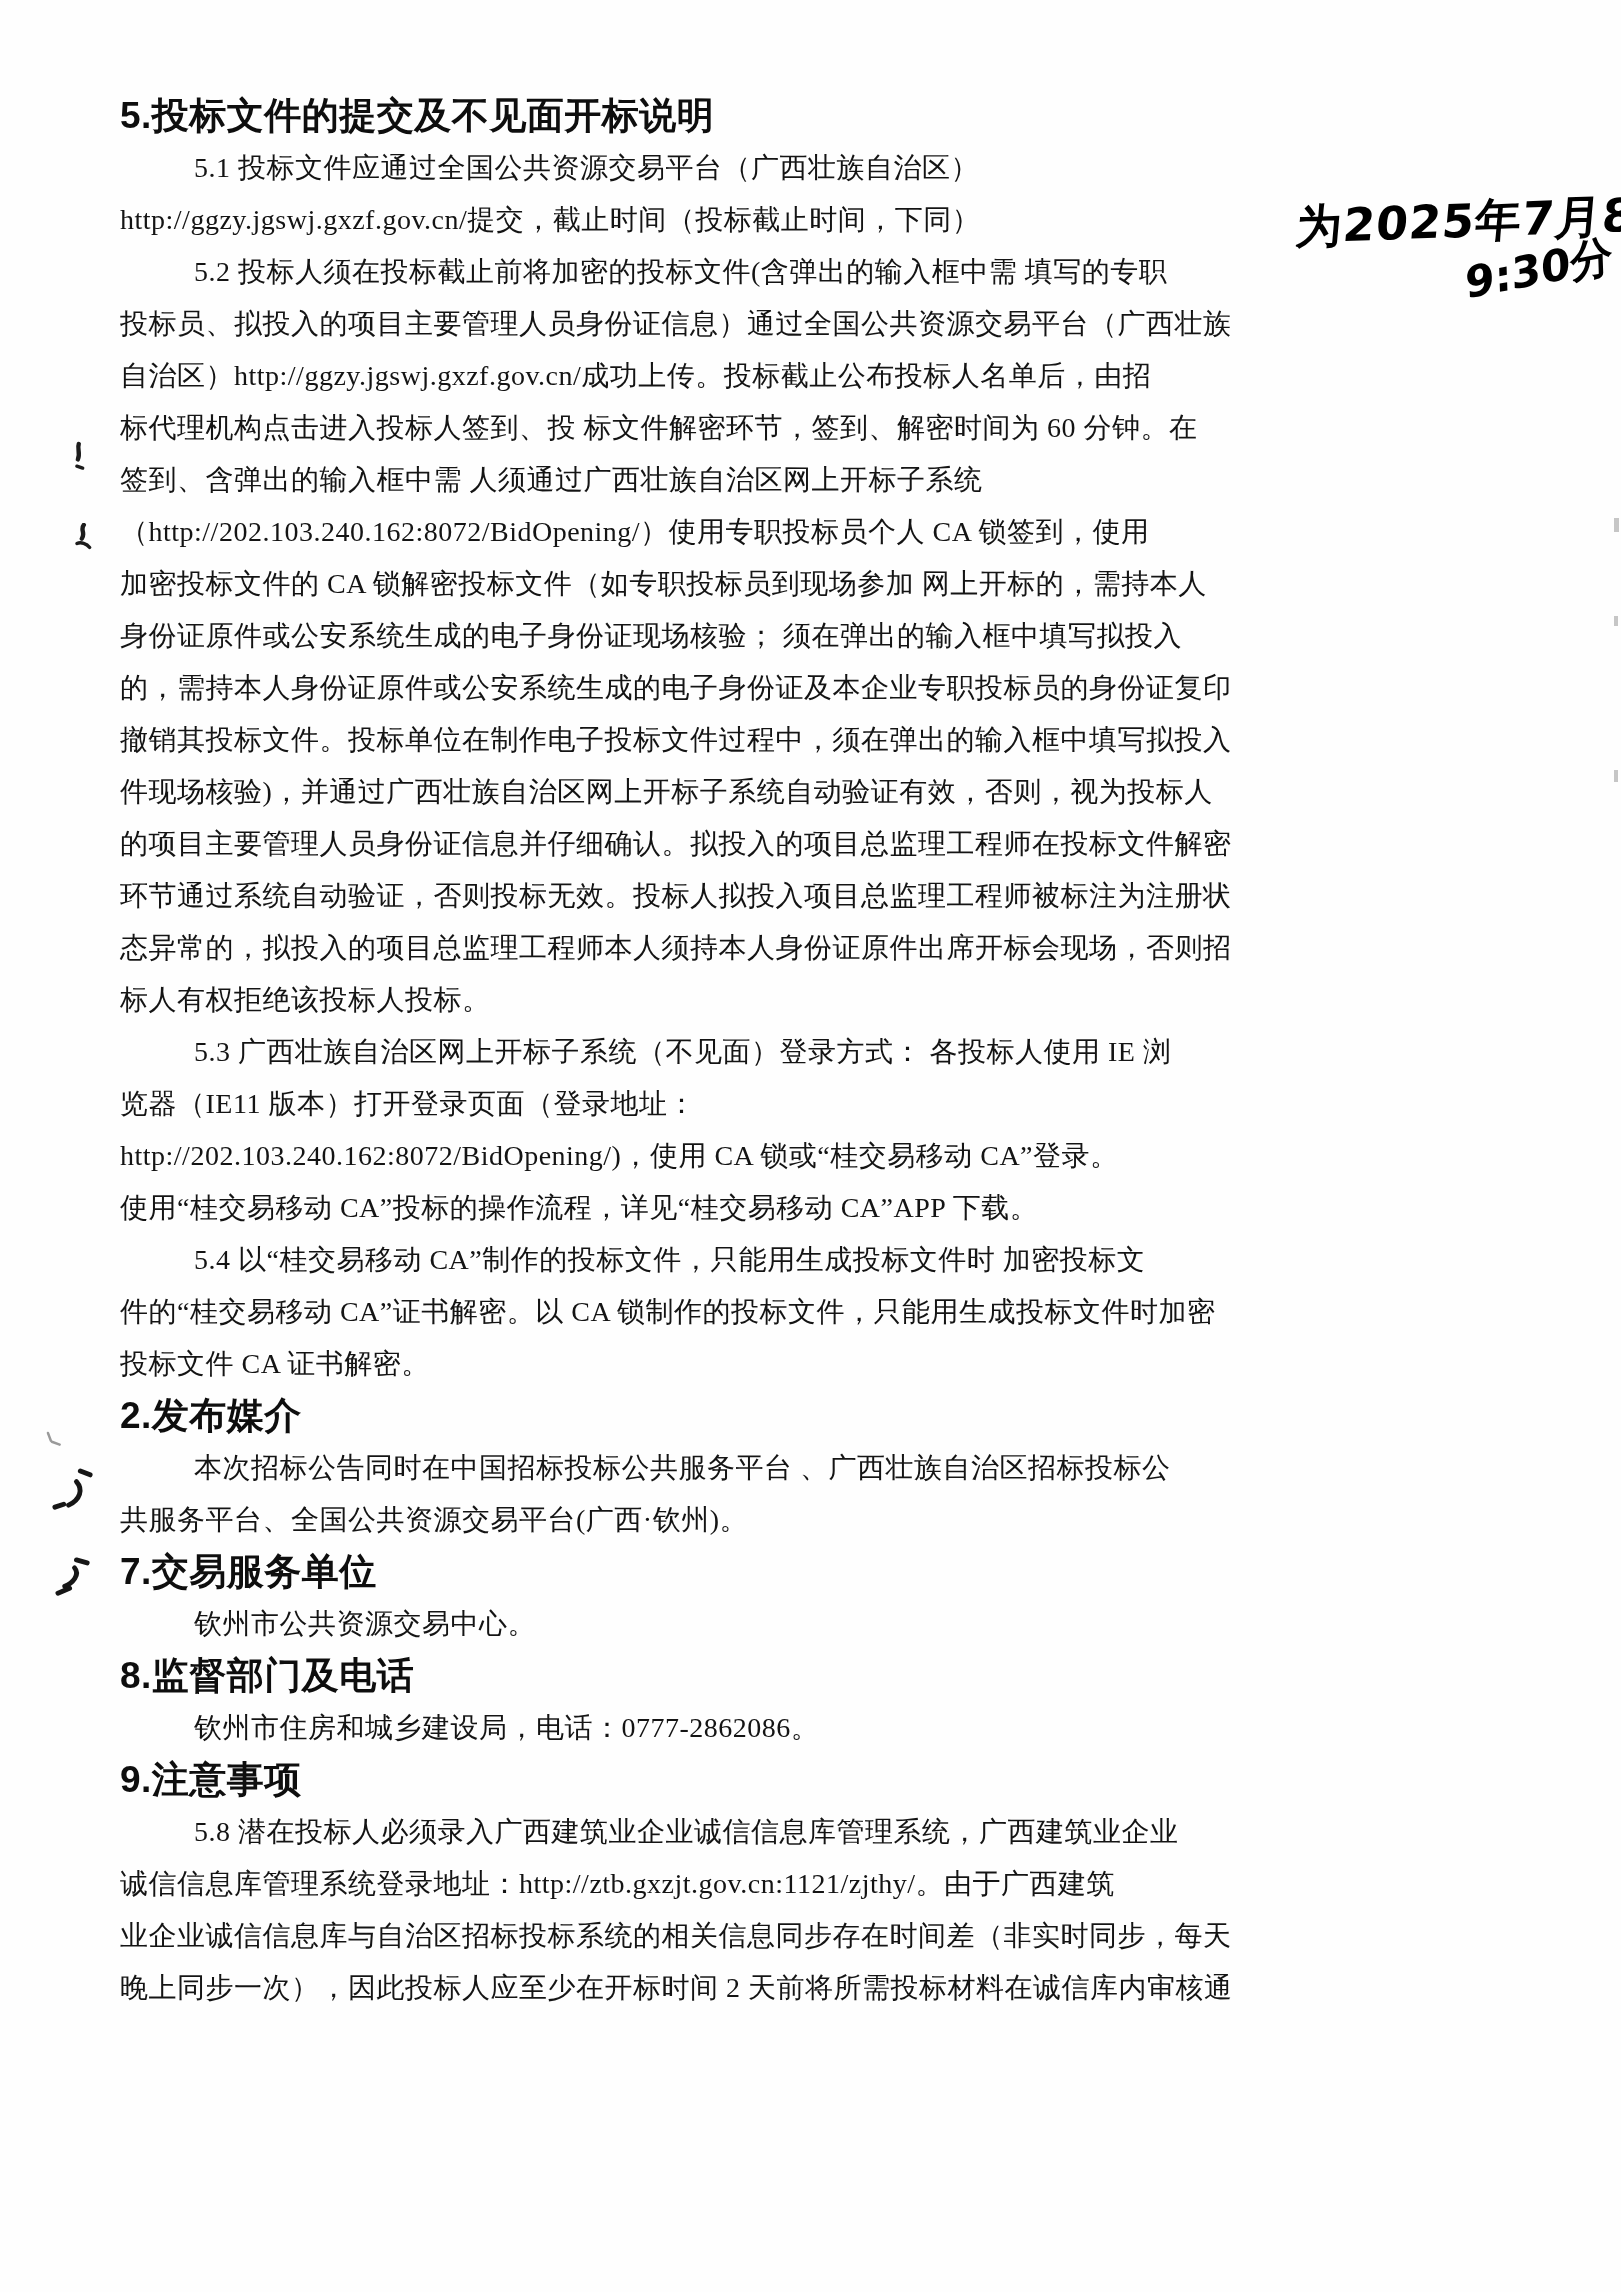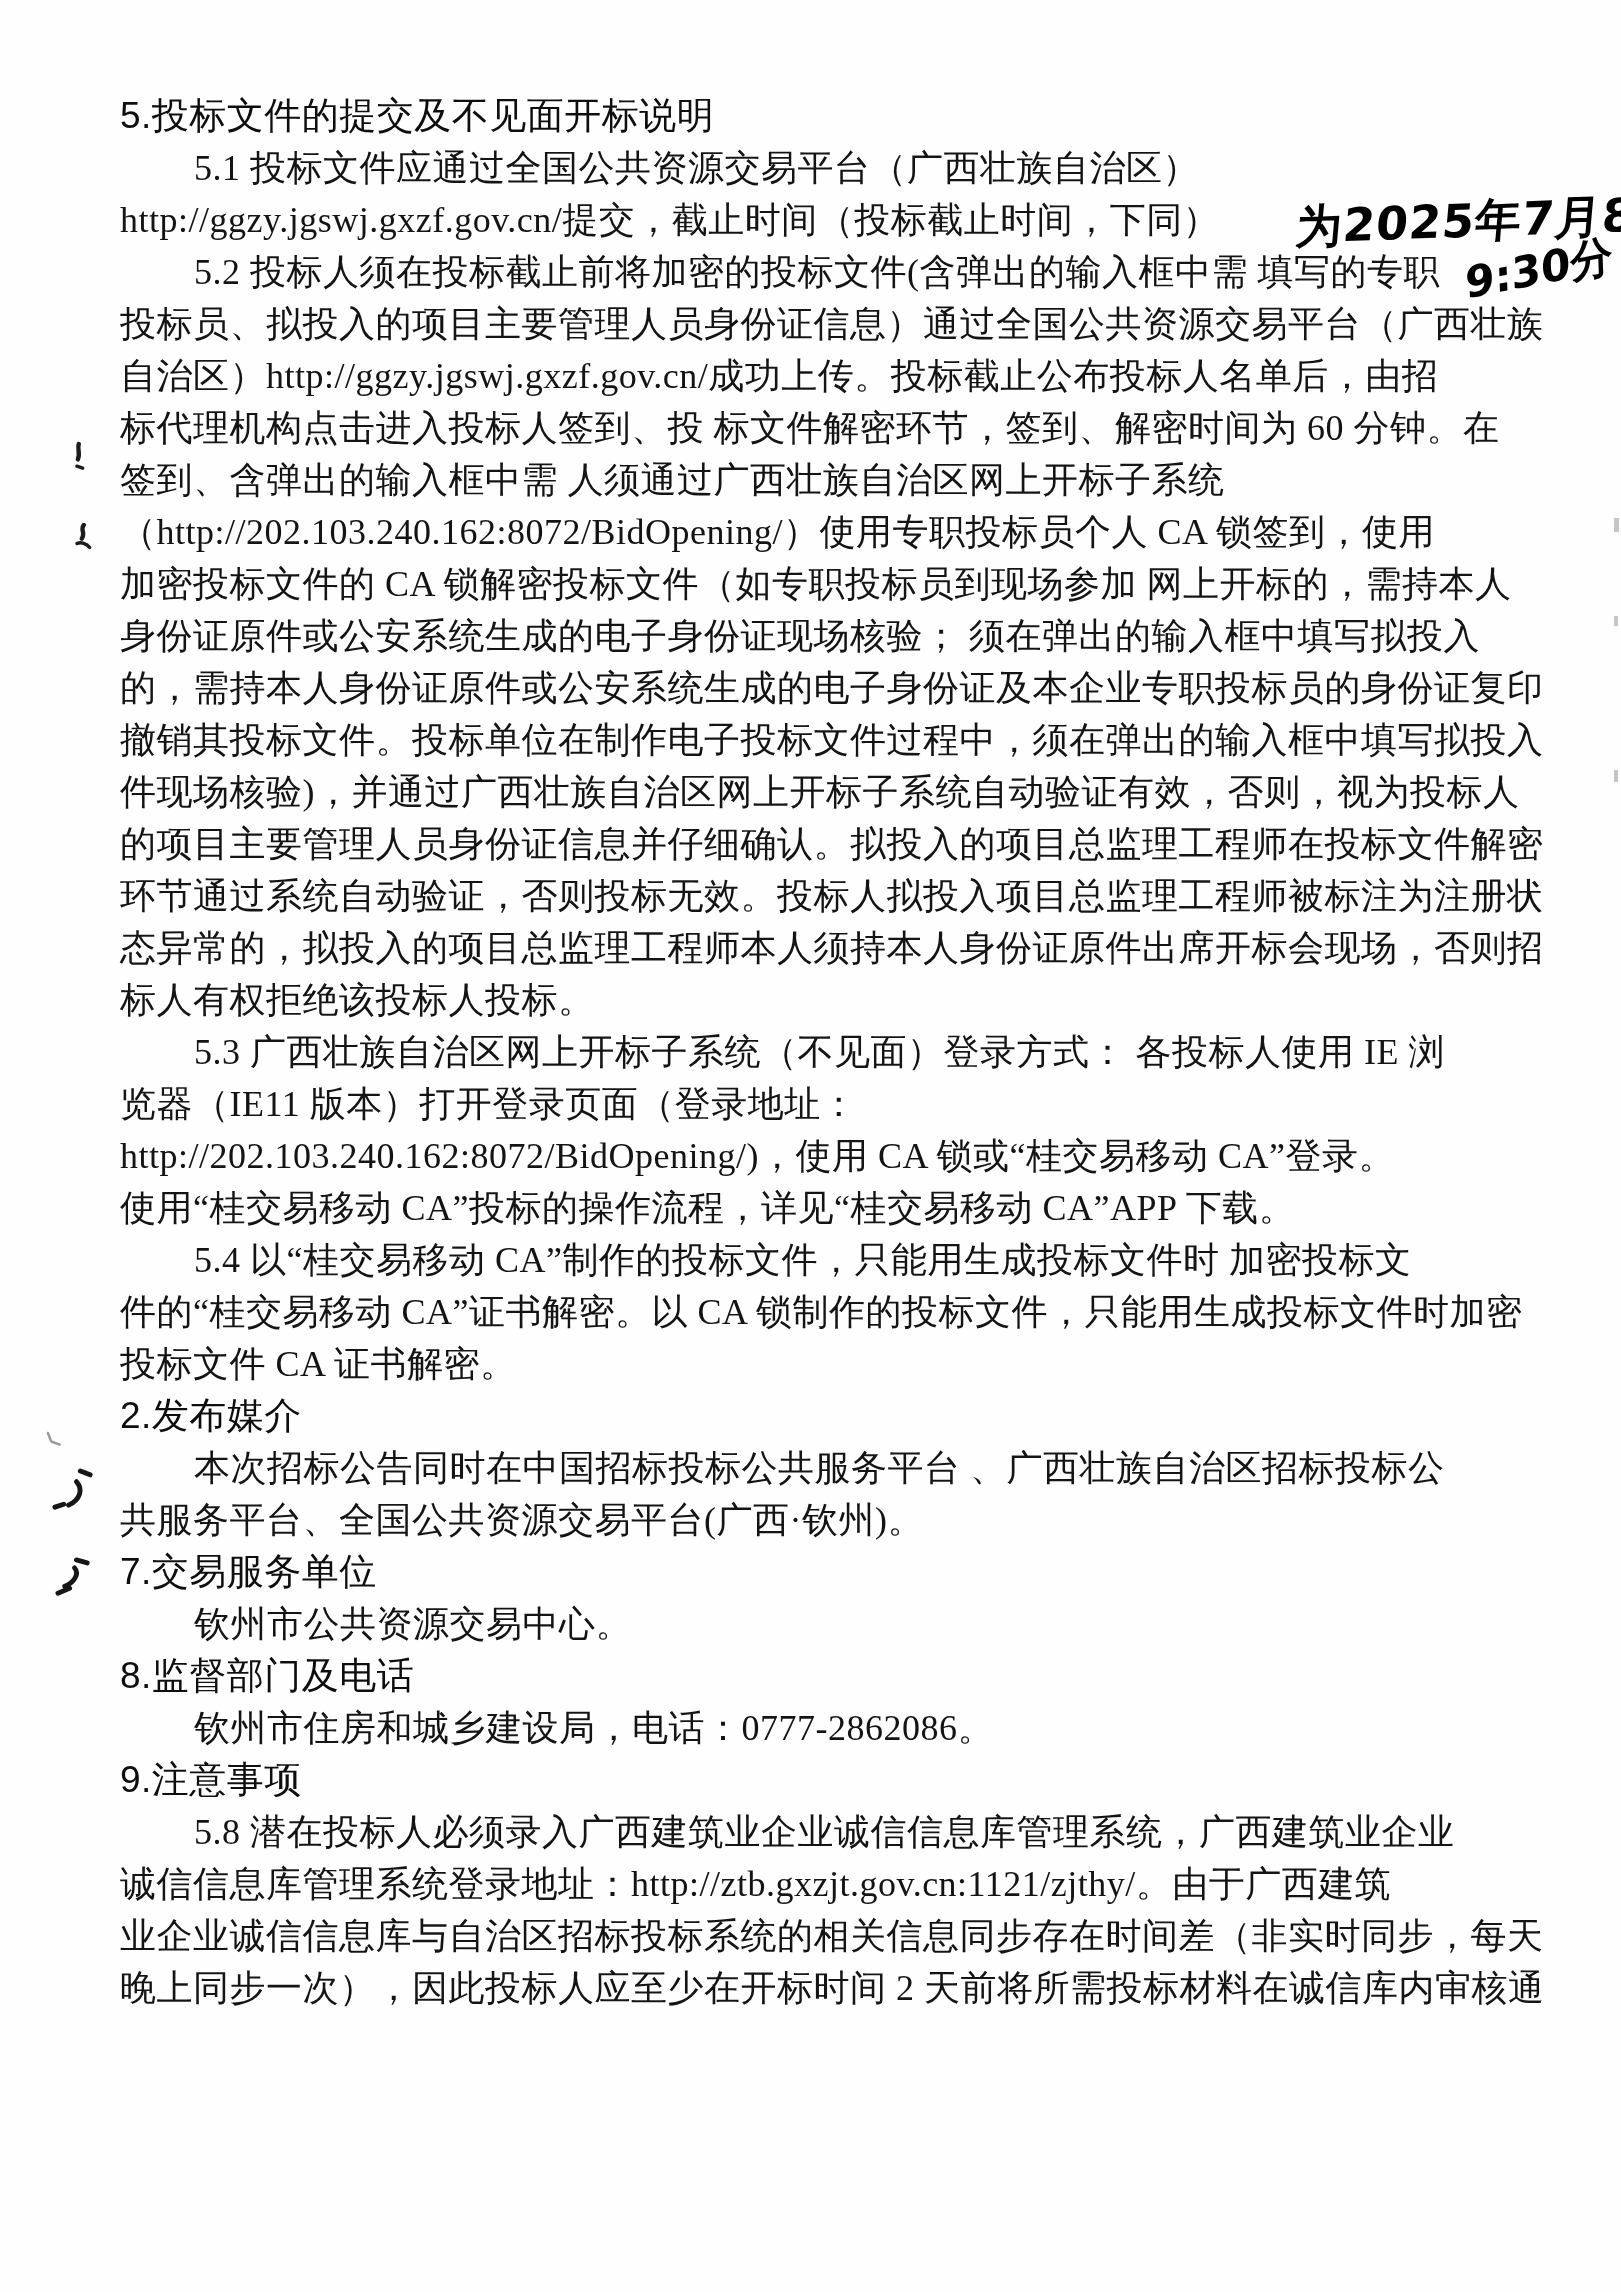--- a/index.html
+++ b/index.html
@@ -10,28 +10,28 @@
     overflow:hidden;
     font-family:"Liberation Serif", serif;
     color:#141414;
   }
   .doc {
     position:absolute;
     left:120px; top:90px;
     width:1402px;
   }
   .line {
-    font-size:36px;
+    font-size:28px;
     line-height:52px;
     white-space:pre;
     letter-spacing:0.5px;
   }
   .h {
     font-family:"Liberation Sans", sans-serif;
-    font-weight:normal;
+    font-weight:bold;
     font-size:37px;
     color:#0e0e0e;
   }
   .ind { padding-left:74px; }
   
   .hw {
     position:absolute;
     font-family:"DejaVu Sans", sans-serif;
     font-weight:bold;
     color:#000;

